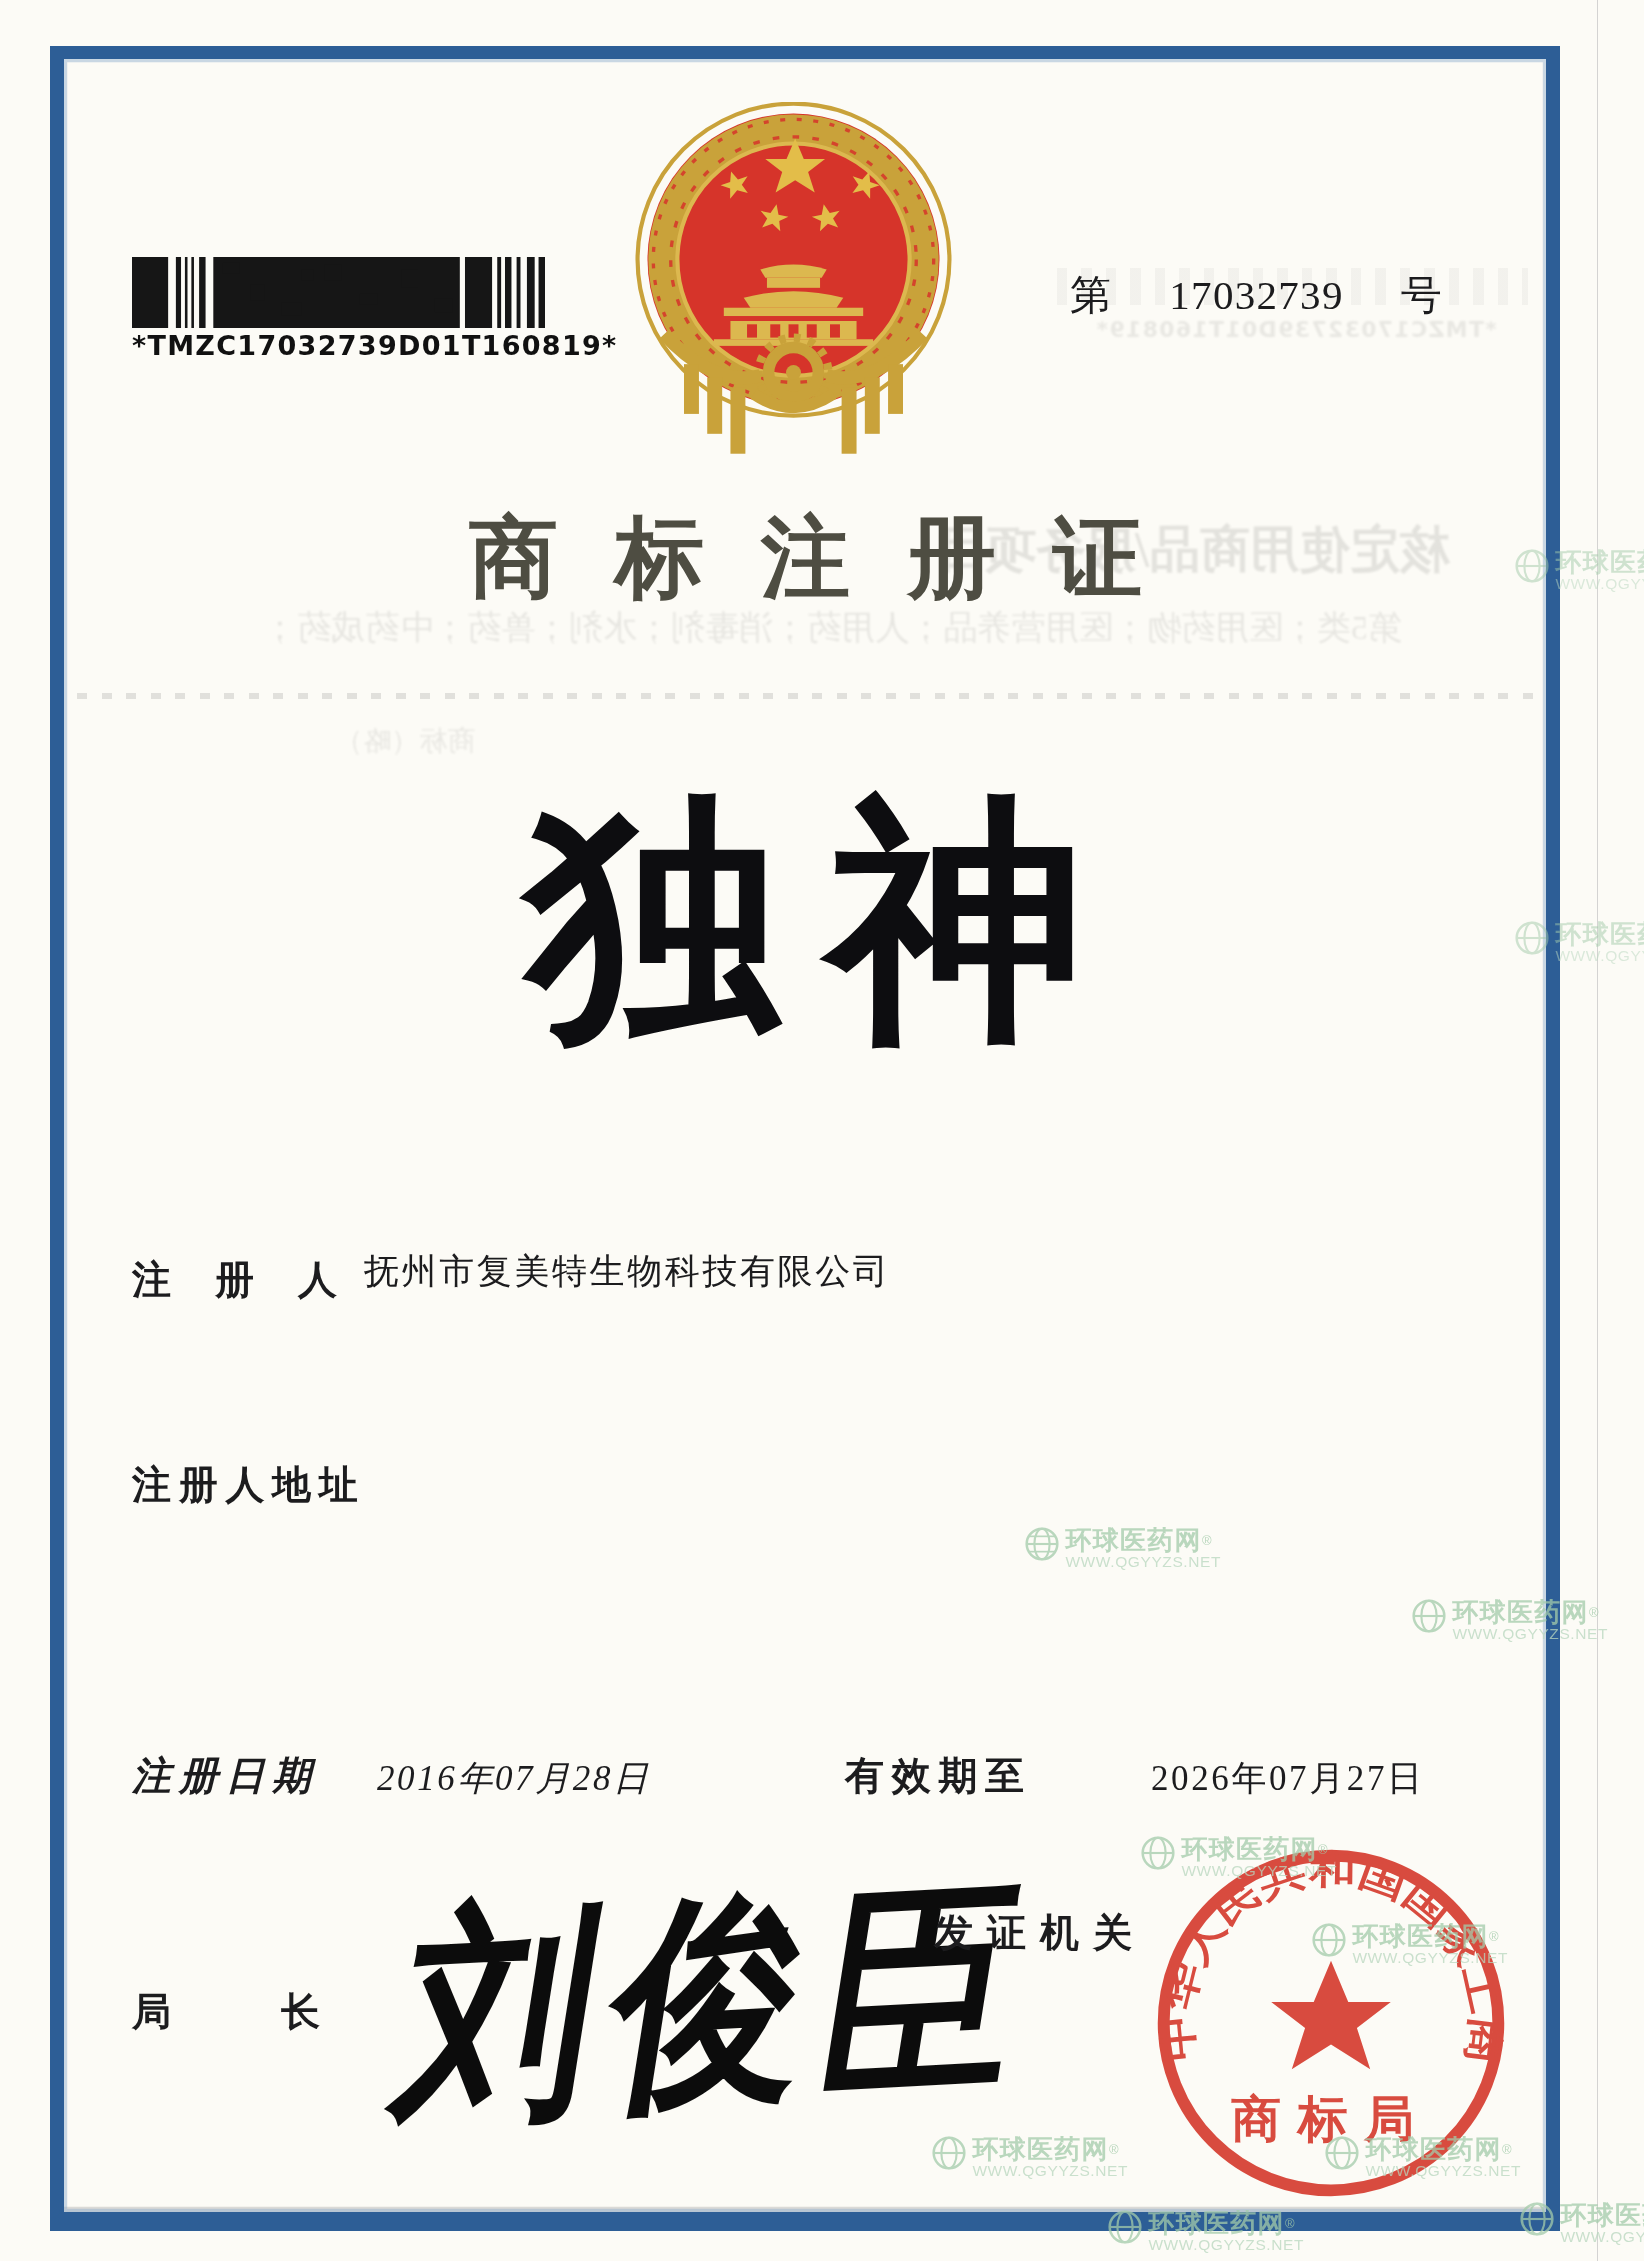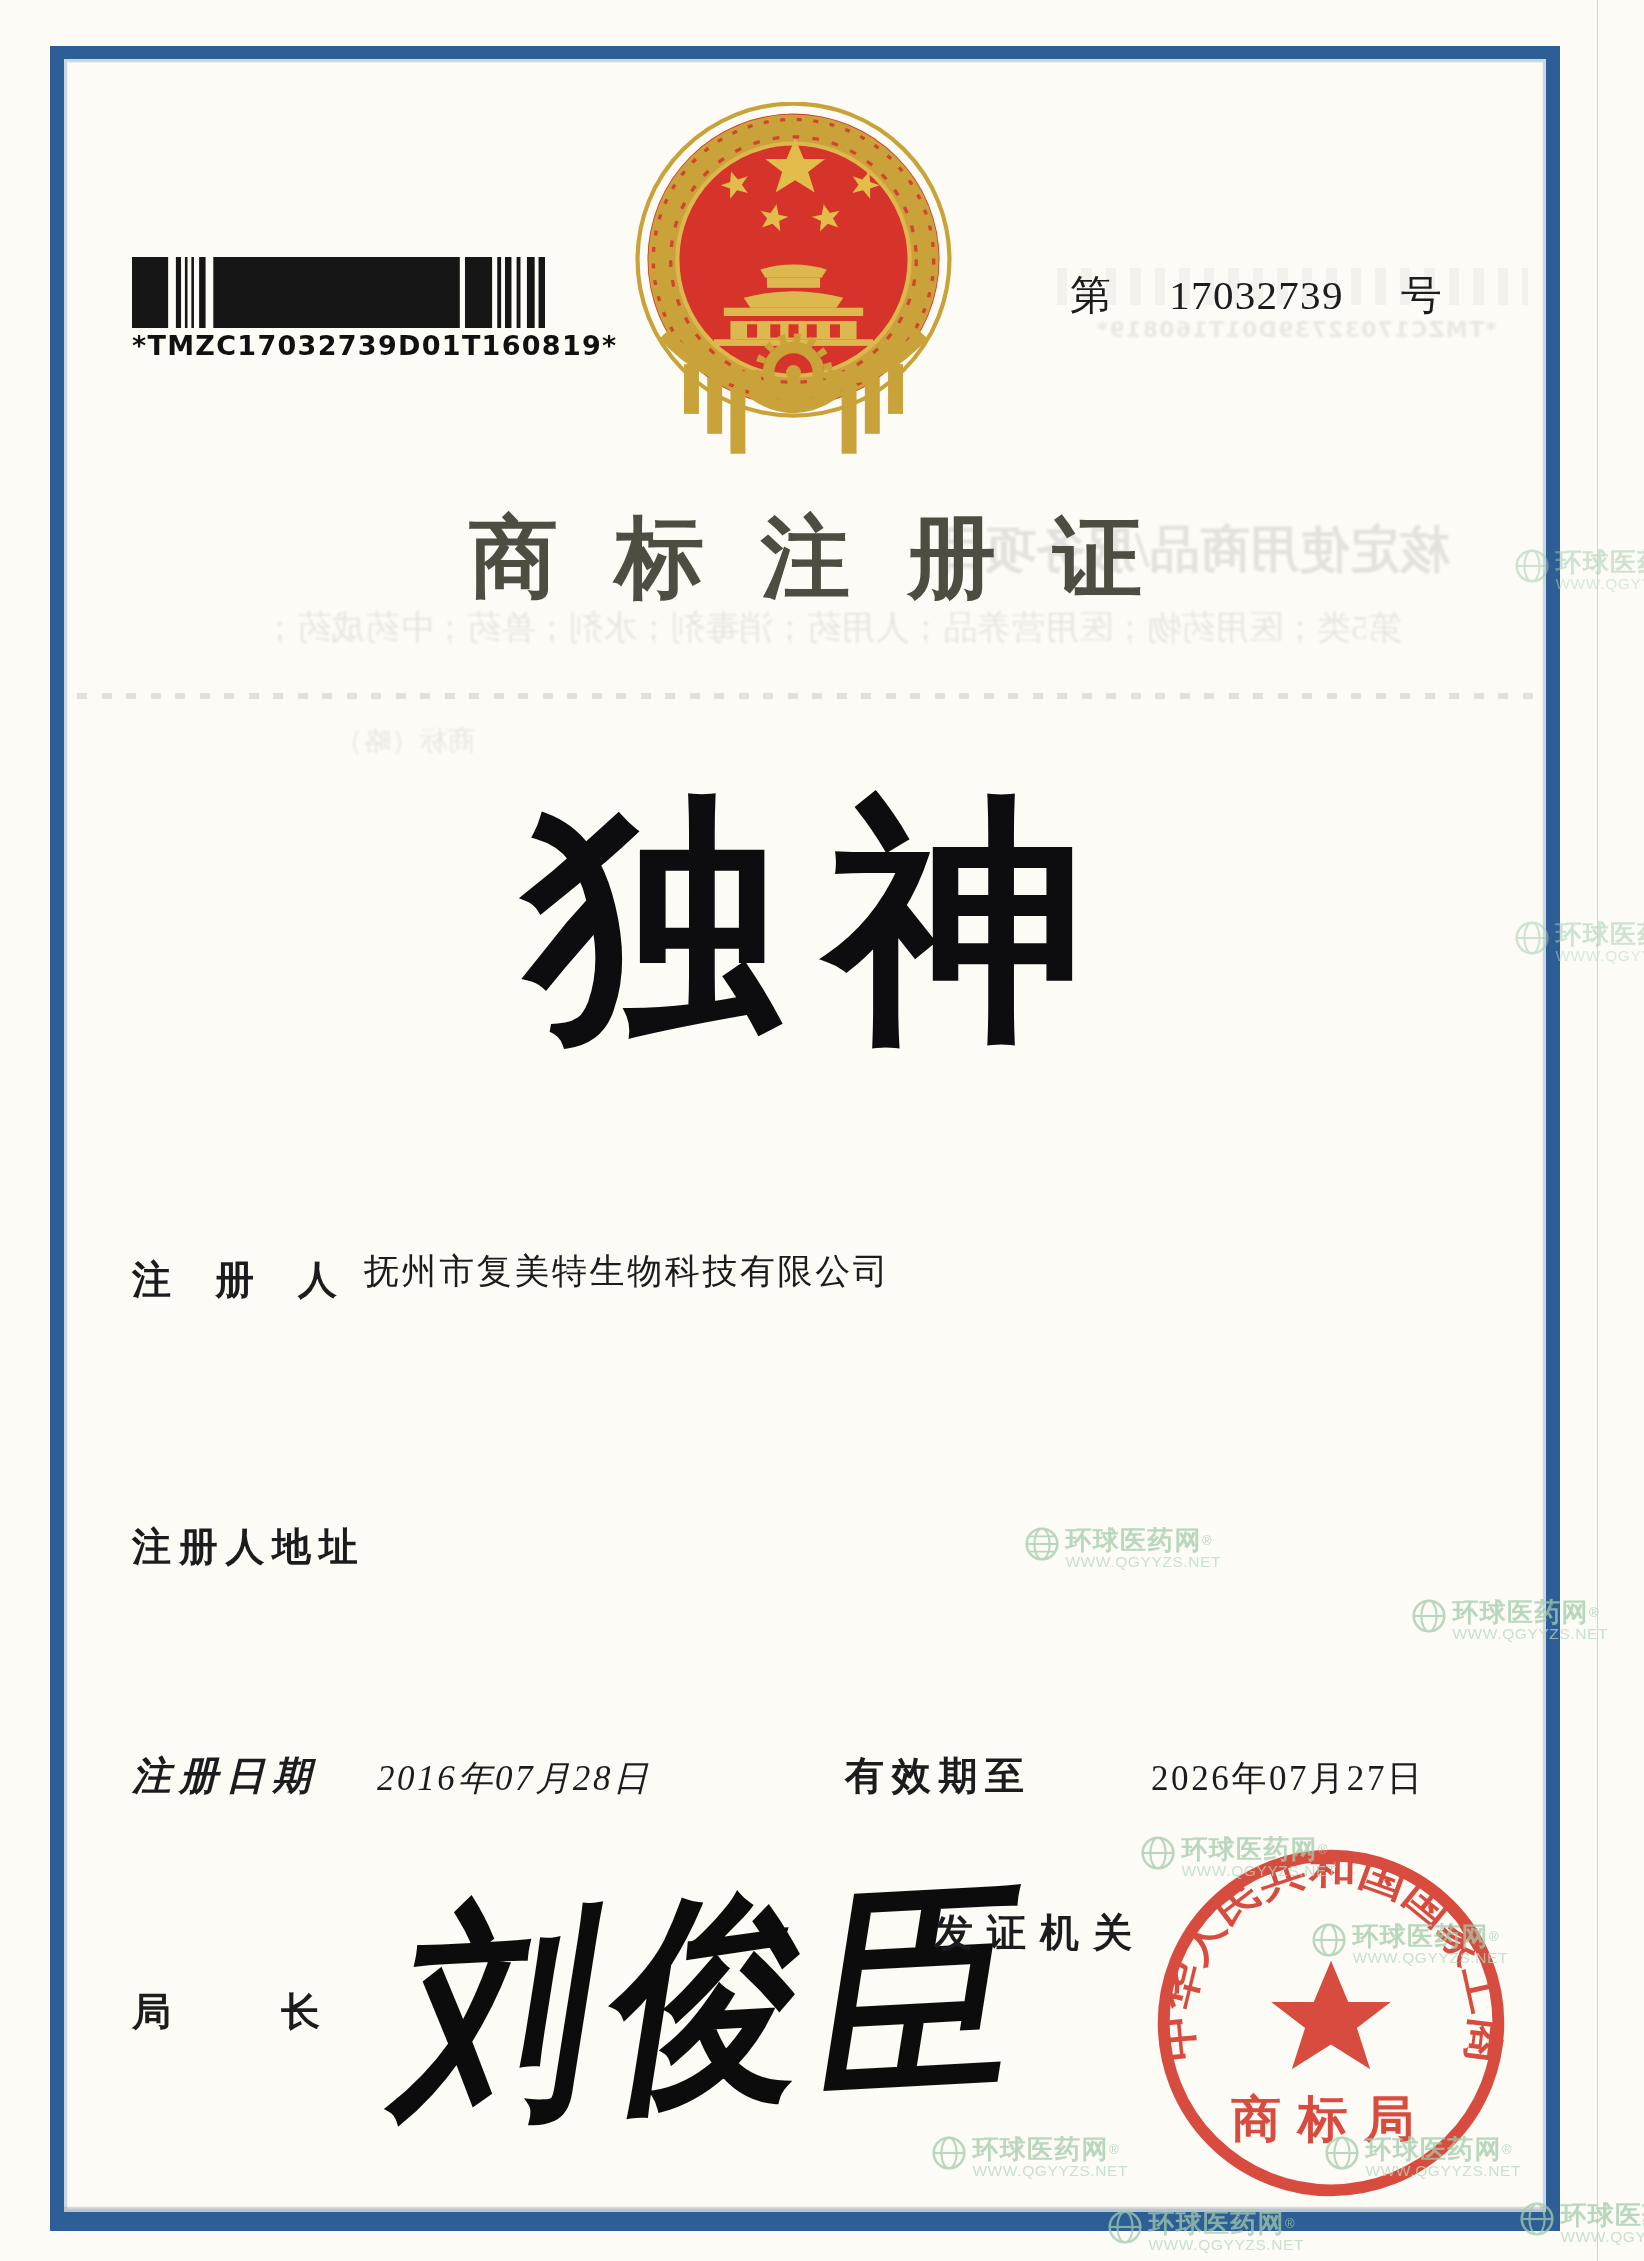--- a/index.html
+++ b/index.html
@@ -163,21 +163,21 @@
     </g>
   </svg>
 
   <div class="abs page-title" style="top:498px;">商标注册证</div>
 
   <div class="abs trademark" style="top:751px;">独神</div>
 
   <div class="abs fl ls-big" style="left:132px; top:1241px;margin-top:12px;">注册人</div>
   <div class="abs fv" style="left:364px; top:1248px;">抚州市复美特生物科技有限公司</div>
 
-  <div class="abs fl" style="left:132px; top:1520px;">注册人地址</div>
+  <div class="abs fl" style="left:132px; top:1458px;">注册人地址</div>
 
   <div class="abs fl" style="left:132px; top:1749px;font-style:italic;">注册日期</div>
   <div class="abs fv" style="left:377px; top:1755px;font-style:italic;">2016年07月28日</div>
   <div class="abs fl" style="left:845px; top:1749px;">有效期至</div>
   <div class="abs fv" style="left:1151px; top:1755px;">2026年07月27日</div>
 
   <div class="abs fl ls-huge" style="left:132px; top:1985px;">局长</div>
   <div class="abs signature" style="left:387px; top:1892px;">刘俊臣</div>
   <div class="abs fl" style="left:934px; top:1906px; letter-spacing:14px;">发证机关</div>
 

